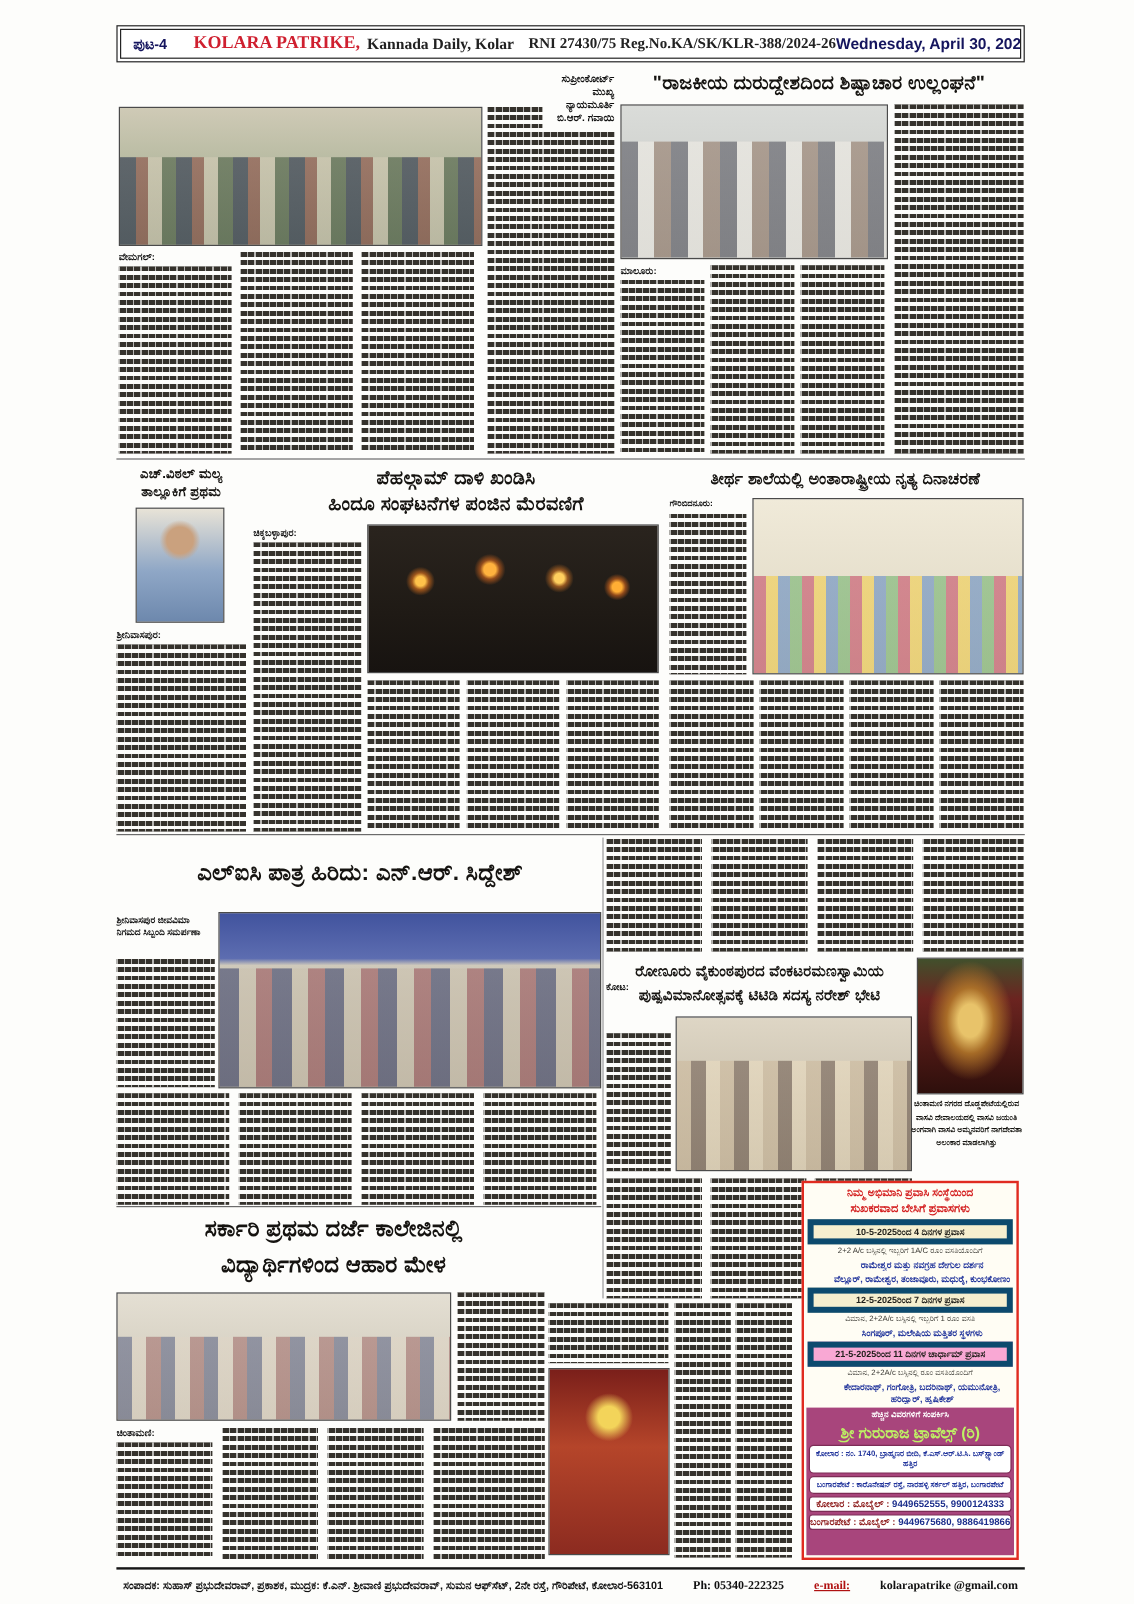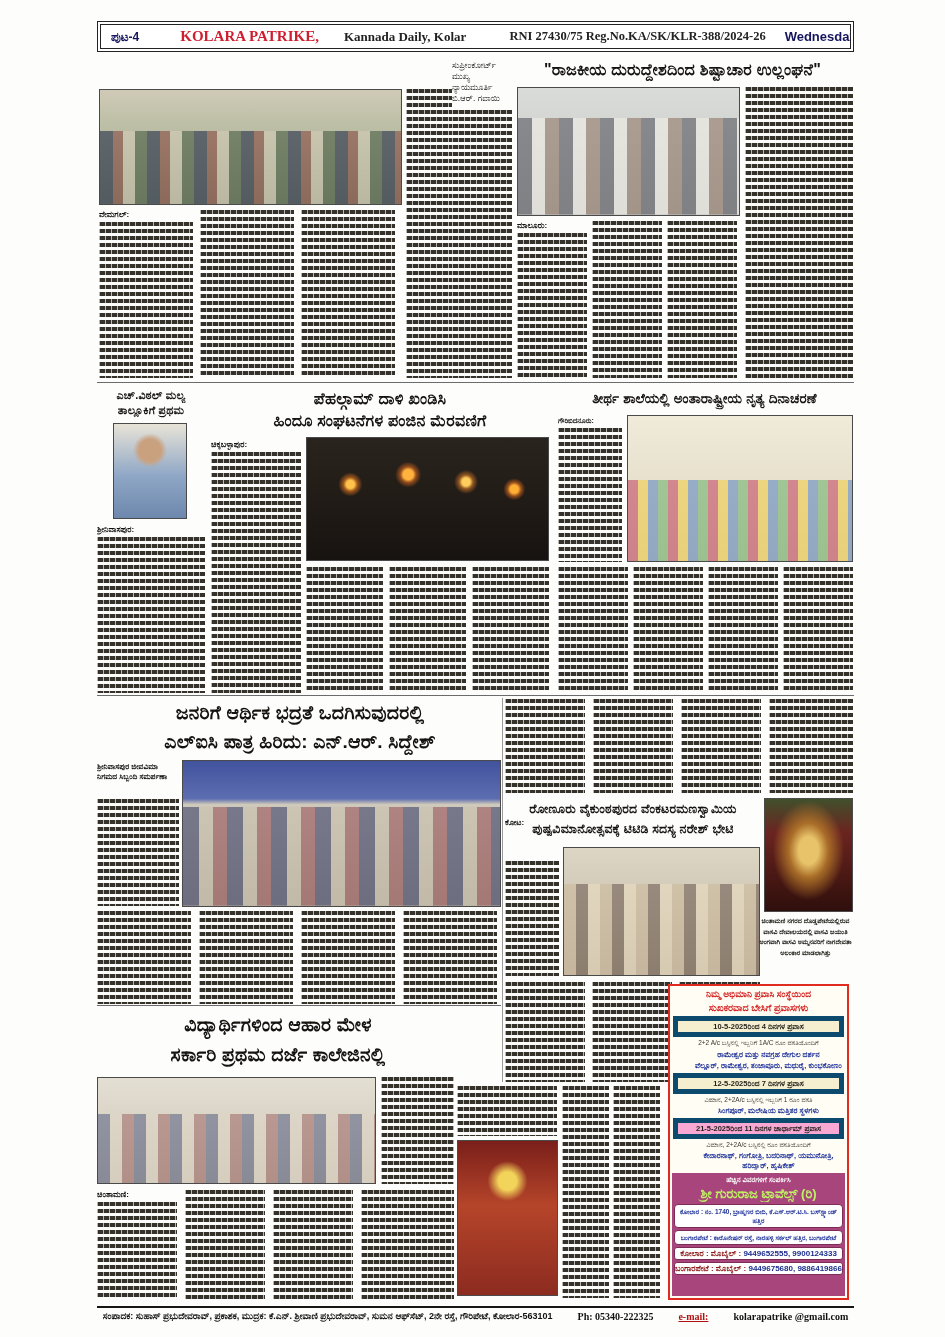--- a/index.html
+++ b/index.html
@@ -1,25 +1,25 @@
 <!DOCTYPE html>
 <html><head>
 <meta charset="utf-8">
 <style>
   html,body{margin:0;padding:0;background:#e9e9e9;}
   .page{position:relative;width:945px;height:1337px;background:#fefefdff;background:#fdfdfb;
         font-family:"Liberation Sans",sans-serif;color:#1c1b18;overflow:hidden;margin:0 auto;}
   .abs{position:absolute;overflow:hidden;}
 
   
-  .masthead{border:4px double #232323;background:#fff;display:flex;align-items:center;padding:0 10px;box-sizing:border-box;gap:19px;}
+  .masthead{border:4px double #232323;background:#fff;display:flex;align-items:center;padding:0 10px;box-sizing:border-box;}
   .mh-page{font-weight:bold;font-size:12px;color:#15155e;}
   .mh-name{font-family:"Liberation Serif",serif;font-weight:bold;font-size:15px;color:#cf1f2f;margin-left:22px;white-space:nowrap;}
   .mh-sub{font-family:"Liberation Serif",serif;font-weight:bold;font-size:13px;color:#222;margin-left:6px;white-space:nowrap;}
-  .mh-rni{font-family:"Liberation Serif",serif;font-size:12.5px;font-weight:600;color:#222;margin-left:24px;white-space:nowrap;}
+  .mh-rni{font-family:"Liberation Serif",serif;font-size:12.5px;font-weight:600;color:#222;margin-left:12px;white-space:nowrap;}
   .mh-date{font-weight:bold;font-size:13px;color:#15155e;margin-left:auto;white-space:nowrap;}
 
   
   .hl{font-weight:bold;color:#151310;text-align:center;letter-spacing:.2px;}
   .hl1{font-size:18px;line-height:26px;white-space:nowrap;}
   .hl-two{display:flex;flex-direction:column;justify-content:center;}
   .hl-two span{white-space:nowrap;overflow:hidden;}
 
   
   .greek{background-image:
@@ -80,26 +80,26 @@
   .ad-desc{font-size:6.5px;line-height:8.5px;color:#3a3933;text-align:center;white-space:nowrap;overflow:hidden;}
   .ad-blue{font-size:7.5px;line-height:9.5px;font-weight:bold;color:#20339b;text-align:center;overflow:hidden;margin-left:20px;}
   .ad-magenta{background:#a8457c;margin:1px -1px 0 -1px;padding:2px;display:flex;flex-direction:column;gap:2px;flex:1;}
   .ad-band{color:#fff;font-size:7px;line-height:9px;font-weight:bold;text-align:center;}
   .ad-company{color:#bef264;font-size:13px;line-height:16px;font-weight:bold;text-align:center;white-space:nowrap;overflow:hidden;}
   .ad-white{background:#fff;border-radius:4px;border:1px solid #7d2c56;font-size:6.5px;line-height:9px;color:#20339b;font-weight:bold;text-align:center;padding:2px 1px;overflow:hidden;}
   .ad-phone{background:#fff;border-radius:3px;border:1px solid #7d2c56;font-size:8px;line-height:11px;text-align:center;color:#8c1a1a;font-weight:bold;overflow:hidden;white-space:nowrap;}
   .ad-phone b{color:#1c2f8c;}
 
   
-  .brief-h{font-weight:normal;font-size:8.5px;line-height:11px;text-align:left;color:#111;}
+  .brief-h{font-weight:bold;font-size:8.5px;line-height:11px;text-align:right;color:#111;}
 
   .byline{font-weight:bold;font-size:7.5px;line-height:10px;color:#111;}
 
   
-  .footer{display:flex;justify-content:center;align-items:flex-start;gap:25px;font-size:9px;color:#111;white-space:nowrap;}
+  .footer{display:flex;justify-content:center;align-items:flex-end;gap:25px;font-size:9px;color:#111;white-space:nowrap;}
   .footer .f-main{font-weight:600;}
   .footer .f-ph{font-weight:bold;font-family:"Liberation Serif",serif;font-size:10px;}
   .footer .f-el{color:#b01212;font-weight:bold;text-decoration:underline;font-family:"Liberation Serif",serif;font-size:10px;}
   .footer .f-em{font-weight:bold;font-family:"Liberation Serif",serif;font-size:10px;}
 </style>
 </head>
 <body>
 
 <div class="page">
 
@@ -160,21 +160,20 @@
   <div class="abs greek" style="left:783px;top:567px;width:70px;height:126px;"></div>
 
   <div class="abs rule-h" style="left:97px;top:695px;width:757px;height:0;"></div>
 
   <div class="abs greek" style="left:505px;top:699px;width:80px;height:94px;"></div>
   <div class="abs greek" style="left:593px;top:699px;width:80px;height:94px;"></div>
   <div class="abs greek" style="left:681px;top:699px;width:80px;height:94px;"></div>
   <div class="abs greek" style="left:769px;top:699px;width:84px;height:94px;"></div>
 
   <div class="abs hl hl-two" style="left:100px;top:697px;width:400px;height:60px;font-size:19px;line-height:29px;">
-    <span>ಜನರಿಗೆ ಆರ್ಥಿಕ ಭದ್ರತೆ ಒದಗಿಸುವುದರಲ್ಲಿ</span>
     <span>ಎಲ್ಐಸಿ ಪಾತ್ರ ಹಿರಿದು: ಎನ್.ಆರ್. ಸಿದ್ದೇಶ್</span>
   </div>
   <div class="abs byline" style="left:97px;top:762px;width:82px;height:34px;">ಶ್ರೀನಿವಾಸಪುರ ಜೀವವಿಮಾ ನಿಗಮದ ಸಿಬ್ಬಂದಿ ಸಮರ್ಪಣಾ</div>
   <div class="abs greek" style="left:97px;top:799px;width:82px;height:107px;"></div>
   <div class="abs photo p-lic" style="left:182px;top:760px;width:319px;height:147px;"></div>
   <div class="abs greek" style="left:97px;top:911px;width:94px;height:93px;"></div>
   <div class="abs greek" style="left:199px;top:911px;width:94px;height:93px;"></div>
   <div class="abs greek" style="left:301px;top:911px;width:94px;height:93px;"></div>
   <div class="abs greek" style="left:403px;top:911px;width:94px;height:93px;"></div>
 
@@ -188,22 +187,22 @@
   <div class="abs photo p-ronuru" style="left:563px;top:847px;width:197px;height:129px;"></div>
   <div class="abs greek" style="left:505px;top:982px;width:80px;height:100px;"></div>
   <div class="abs greek" style="left:592px;top:982px;width:80px;height:100px;"></div>
   <div class="abs greek" style="left:679px;top:982px;width:81px;height:100px;"></div>
 
   <div class="abs photo p-vasavi" style="left:764px;top:798px;width:89px;height:114px;"></div>
   <div class="abs caption" style="left:758px;top:916px;width:95px;height:64px;">ಚಿಂತಾಮಣಿ ನಗರದ ದೊಡ್ಡಪೇಟೆಯಲ್ಲಿರುವ ವಾಸವಿ ದೇವಾಲಯದಲ್ಲಿ ವಾಸವಿ ಜಯಂತಿ ಅಂಗವಾಗಿ ವಾಸವಿ ಅಮ್ಮನವರಿಗೆ ನಾಗದೇವತಾ ಅಲಂಕಾರ ಮಾಡಲಾಗಿತ್ತು</div>
 
   <div class="abs rule-h" style="left:97px;top:1005px;width:404px;height:0;"></div>
   <div class="abs hl hl-two" style="left:103px;top:1009px;width:350px;height:62px;font-size:19px;line-height:30px;">
+    <span>ಸರ್ಕಾರಿ ಪ್ರಥಮ ದರ್ಜೆ ಕಾಲೇಜಿನಲ್ಲಿ</span>
     <span>ವಿದ್ಯಾರ್ಥಿಗಳಿಂದ ಆಹಾರ ಮೇಳ</span>
-    <span>ಸರ್ಕಾರಿ ಪ್ರಥಮ ದರ್ಜೆ ಕಾಲೇಜಿನಲ್ಲಿ</span>
   </div>
   <div class="abs photo p-ahara" style="left:97px;top:1077px;width:279px;height:107px;"></div>
   <div class="abs greek" style="left:381px;top:1077px;width:73px;height:107px;"></div>
   <div class="abs dateline" style="left:97px;top:1190px;width:80px;height:10px;">ಚಿಂತಾಮಣಿ:</div>
   <div class="abs greek" style="left:97px;top:1202px;width:80px;height:98px;"></div>
   <div class="abs greek" style="left:185px;top:1190px;width:80px;height:110px;"></div>
   <div class="abs greek" style="left:273px;top:1190px;width:80px;height:110px;"></div>
   <div class="abs greek" style="left:361px;top:1190px;width:93px;height:110px;"></div>
 
   <div class="abs greek" style="left:457px;top:1086px;width:100px;height:50px;"></div>

